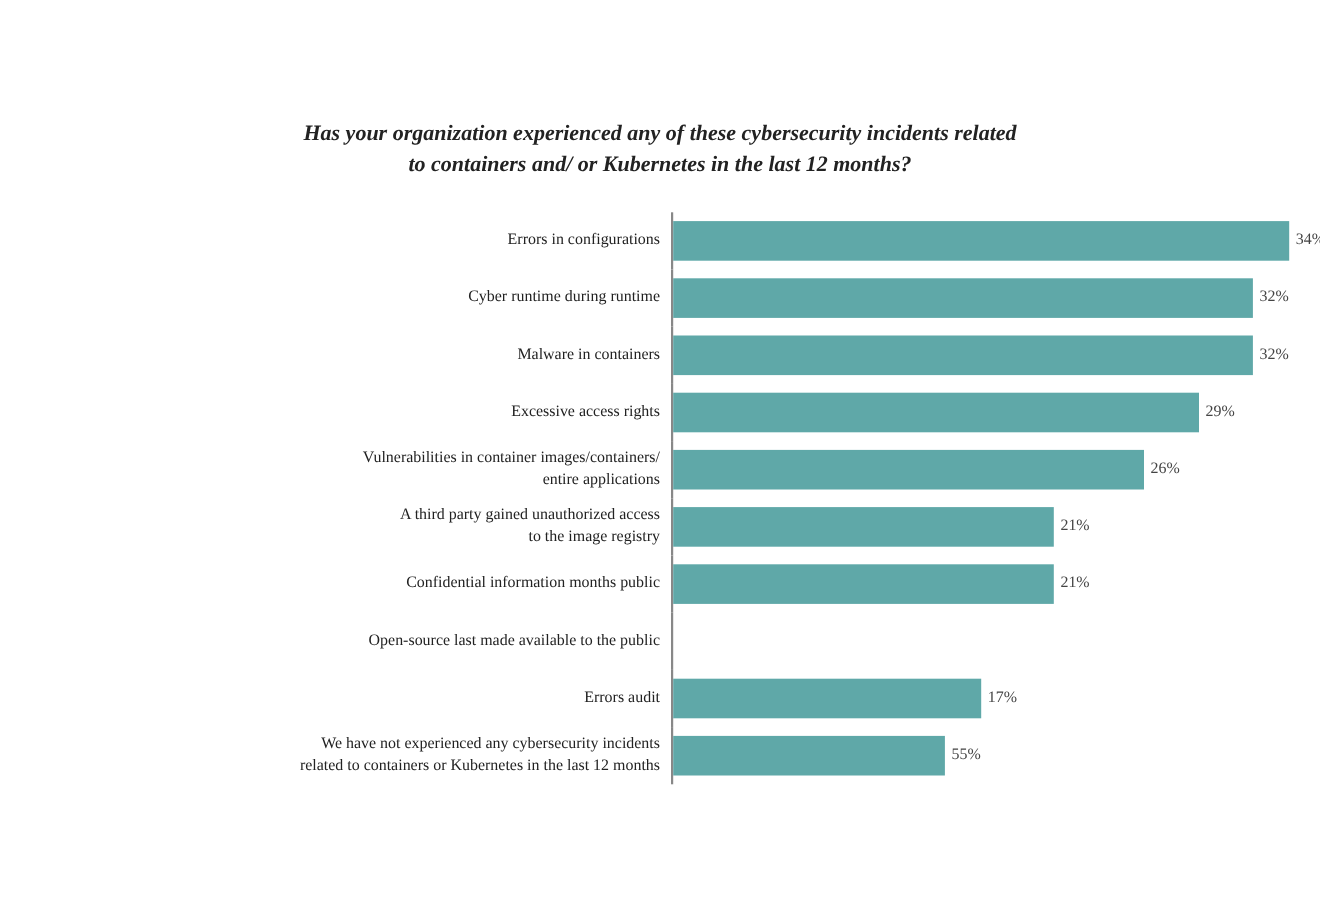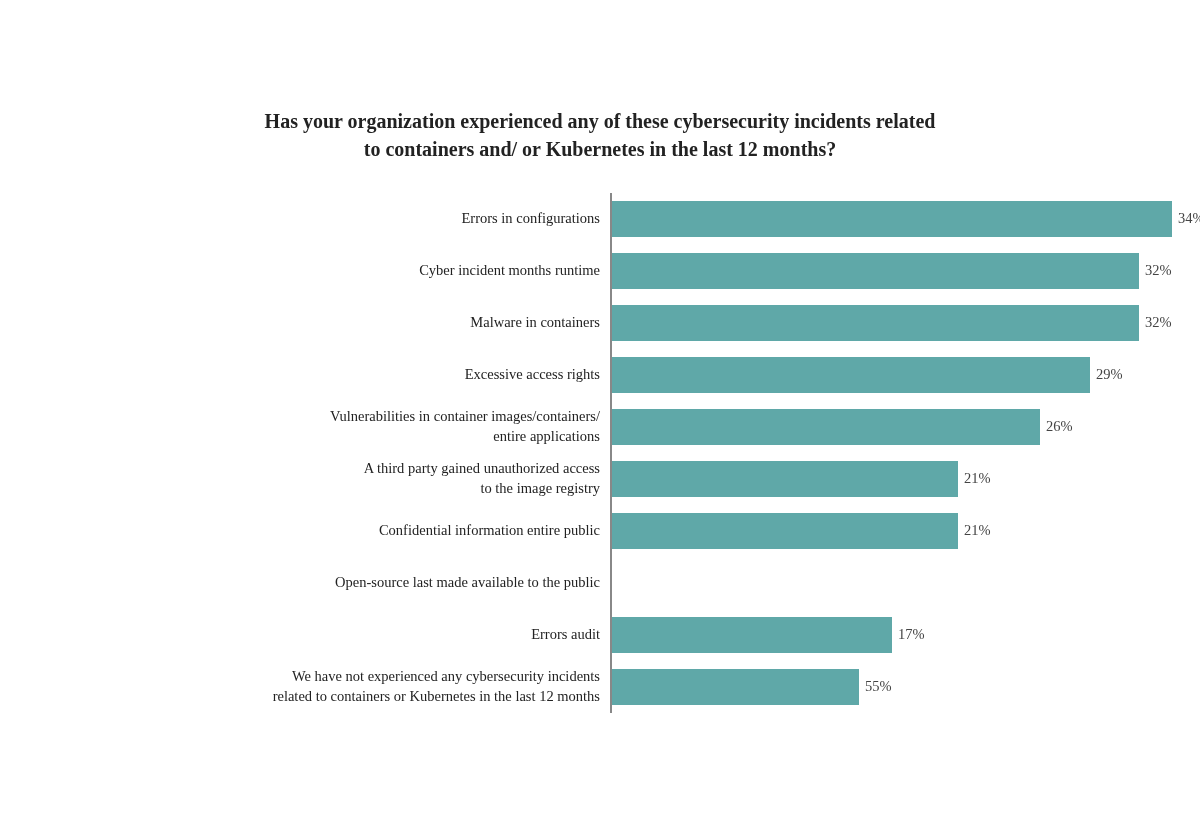--- a/index.html
+++ b/index.html
@@ -16,20 +16,21 @@
       width: 1180px;
       padding: 20px 20px 20px 20px;
     }
     .chart-title {
       text-align: center;
       font-size: 20px;
       font-weight: 700;
       line-height: 1.4;
       margin-bottom: 30px;
       color: #222;
+      font-style: italic;
     }
     .chart-body {
       display: flex;
       flex-direction: column;
       gap: 0px;
     }
     .bar-row {
       display: flex;
       align-items: center;
       min-height: 52px;
@@ -78,21 +79,21 @@
   <div class="chart-body" id="chart-body">
   <div class="bar-row">
         <div class="bar-label">Errors in configurations</div>
         <div class="bar-divider"></div>
         <div class="bar-track">
           <div class="bar-fill" style="width: 560px;"></div>
           <span class="bar-pct">34%</span>
         </div>
       </div>
       <div class="bar-row">
-        <div class="bar-label">Cyber incident months runtime</div>
+        <div class="bar-label">Cyber runtime during runtime</div>
         <div class="bar-divider"></div>
         <div class="bar-track">
           <div class="bar-fill" style="width: 527px;"></div>
           <span class="bar-pct">32%</span>
         </div>
       </div>
       <div class="bar-row">
         <div class="bar-label">Malware in containers</div>
         <div class="bar-divider"></div>
         <div class="bar-track">
@@ -118,21 +119,21 @@
       </div>
       <div class="bar-row">
         <div class="bar-label">A third party gained unauthorized access<br>to the image registry</div>
         <div class="bar-divider"></div>
         <div class="bar-track">
           <div class="bar-fill" style="width: 346px;"></div>
           <span class="bar-pct">21%</span>
         </div>
       </div>
       <div class="bar-row">
-        <div class="bar-label">Confidential information entire public</div>
+        <div class="bar-label">Confidential information months public</div>
         <div class="bar-divider"></div>
         <div class="bar-track">
           <div class="bar-fill" style="width: 346px;"></div>
           <span class="bar-pct">21%</span>
         </div>
       </div>
       <div class="bar-row">
         <div class="bar-label">Open-source last made available to the public</div>
         <div class="bar-divider"></div>
       </div>

